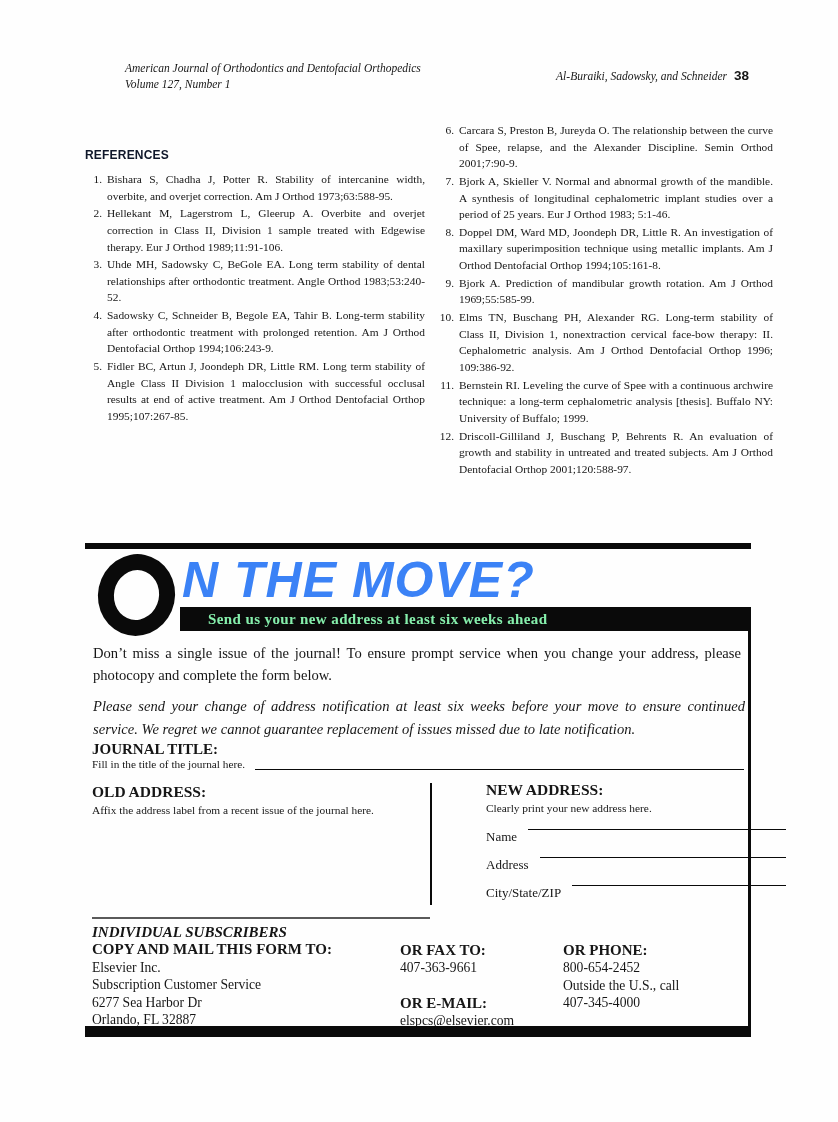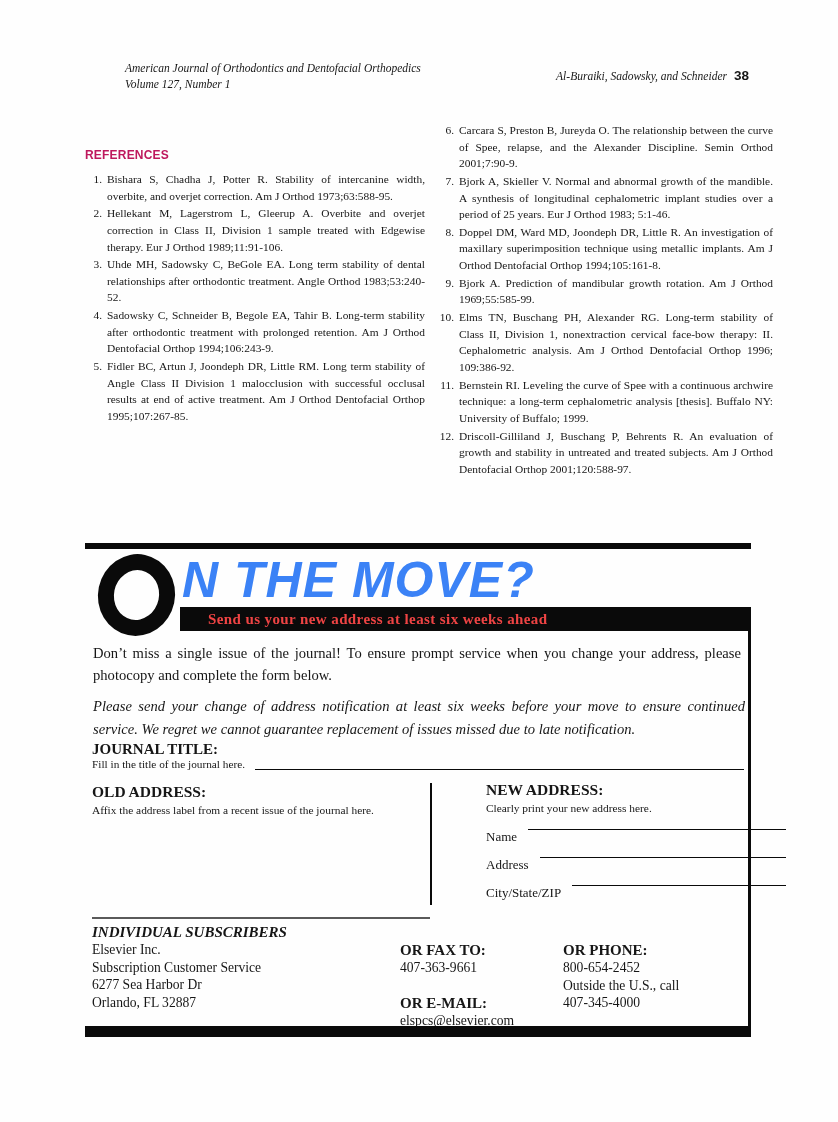--- a/index.html
+++ b/index.html
@@ -23,21 +23,21 @@
 
   
   .col { position:absolute; top:122px; }
   .col-left  { left:85px;  width:340px; }
   .col-right { left:437px; width:336px; }
   .body-text {
     margin:0; font-size:13.8px; line-height:1.48; text-align:justify;
   }
   .refs-heading {
     margin:26px 0 9px 0; font-family:"Liberation Sans", sans-serif;
-    font-weight:bold; font-size:12px; letter-spacing:0.2px; color:#be185d;
+    font-weight:bold; font-size:12px; letter-spacing:0.2px; color:#0f172a;
   }
   .ref {
     display:grid; grid-template-columns:17px 1fr; column-gap:5px;
     font-size:11.4px; line-height:1.46; margin-bottom:1px;
   }
   .ref-num { text-align:right; }
   .ref-text { text-align:justify; }
 
   
   .ad {
@@ -57,21 +57,21 @@
     border:16px solid #0a0a0a; border-radius:50%; transform:rotate(12deg);
   }
   .sr { position:absolute; width:1px; height:1px; overflow:hidden; clip-path:inset(50%); }
   .ad-title {
     position:absolute; left:97px; top:12px;
     font-family:"Liberation Sans", sans-serif; font-weight:bold; font-style:italic;
     font-size:50px; line-height:1; letter-spacing:1px; color:#3b82f6; white-space:nowrap;
   }
   .ad-banner {
     position:absolute; left:95px; top:64px; width:570px; height:24px;
-    background:#0a0a0a; color:#ef4444; font-weight:bold; font-size:15px;
+    background:#0a0a0a; color:#86efac; font-weight:bold; font-size:15px;
     line-height:24px; padding-left:28px; box-sizing:border-box;
     letter-spacing:0.4px; white-space:nowrap;
   }
   .ad-intro {
     position:absolute; left:8px; top:100px; width:648px; margin:0;
     font-size:14.6px; line-height:1.5; text-align:justify;
   }
   .ad-notice {
     position:absolute; left:8px; top:152px; width:652px; margin:0;
     font-size:14.6px; line-height:1.55; font-style:italic; text-align:justify;
@@ -217,20 +217,21 @@
       <div class="field-row">
         <span>City/State/ZIP</span>
         <span class="fill-line"></span>
       </div>
     </div>
 
     <div class="subs-rule"></div>
 
     <div class="contact-col c1">
       <div class="c-head it">INDIVIDUAL SUBSCRIBERS</div>
+      <div class="c-head">COPY AND MAIL THIS FORM TO:</div>
       <div>Elsevier Inc.</div>
       <div>Subscription Customer Service</div>
       <div>6277 Sea Harbor Dr</div>
       <div>Orlando, FL 32887</div>
     </div>
 
     <div class="contact-col c2">
       <div class="c-head">OR FAX TO:</div>
       <div>407-363-9661</div>
       <div class="c-gap"></div>

